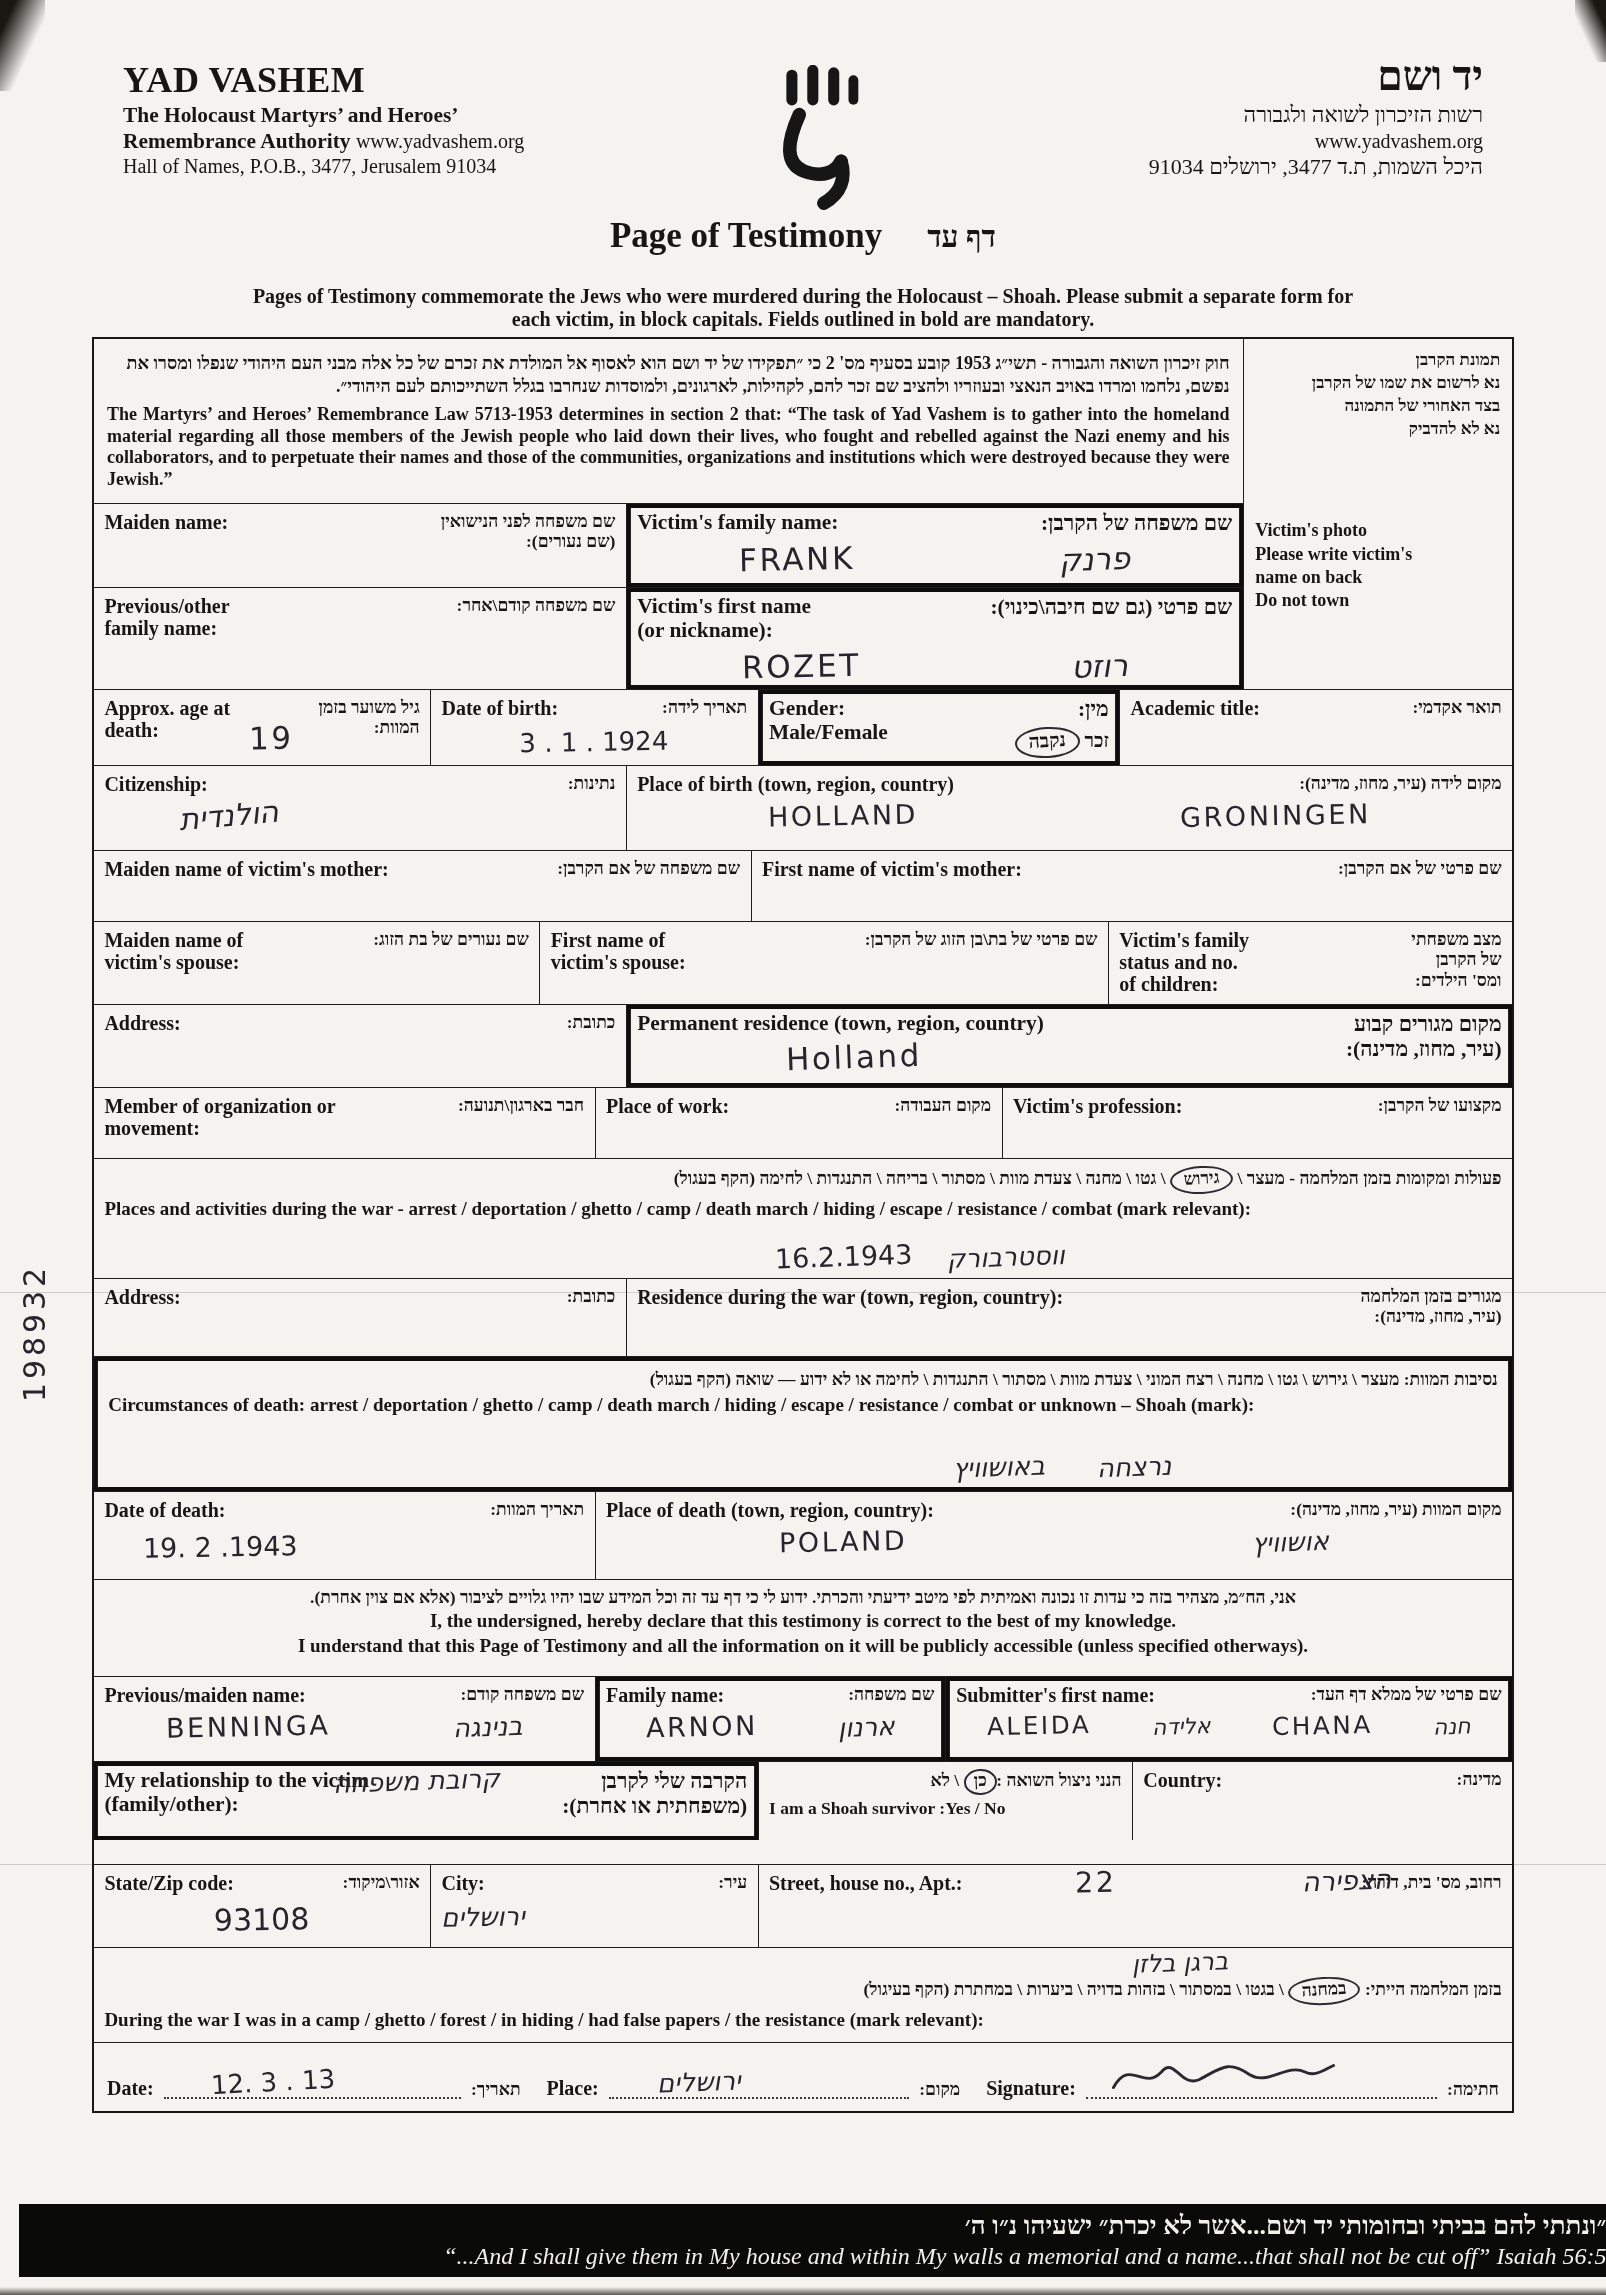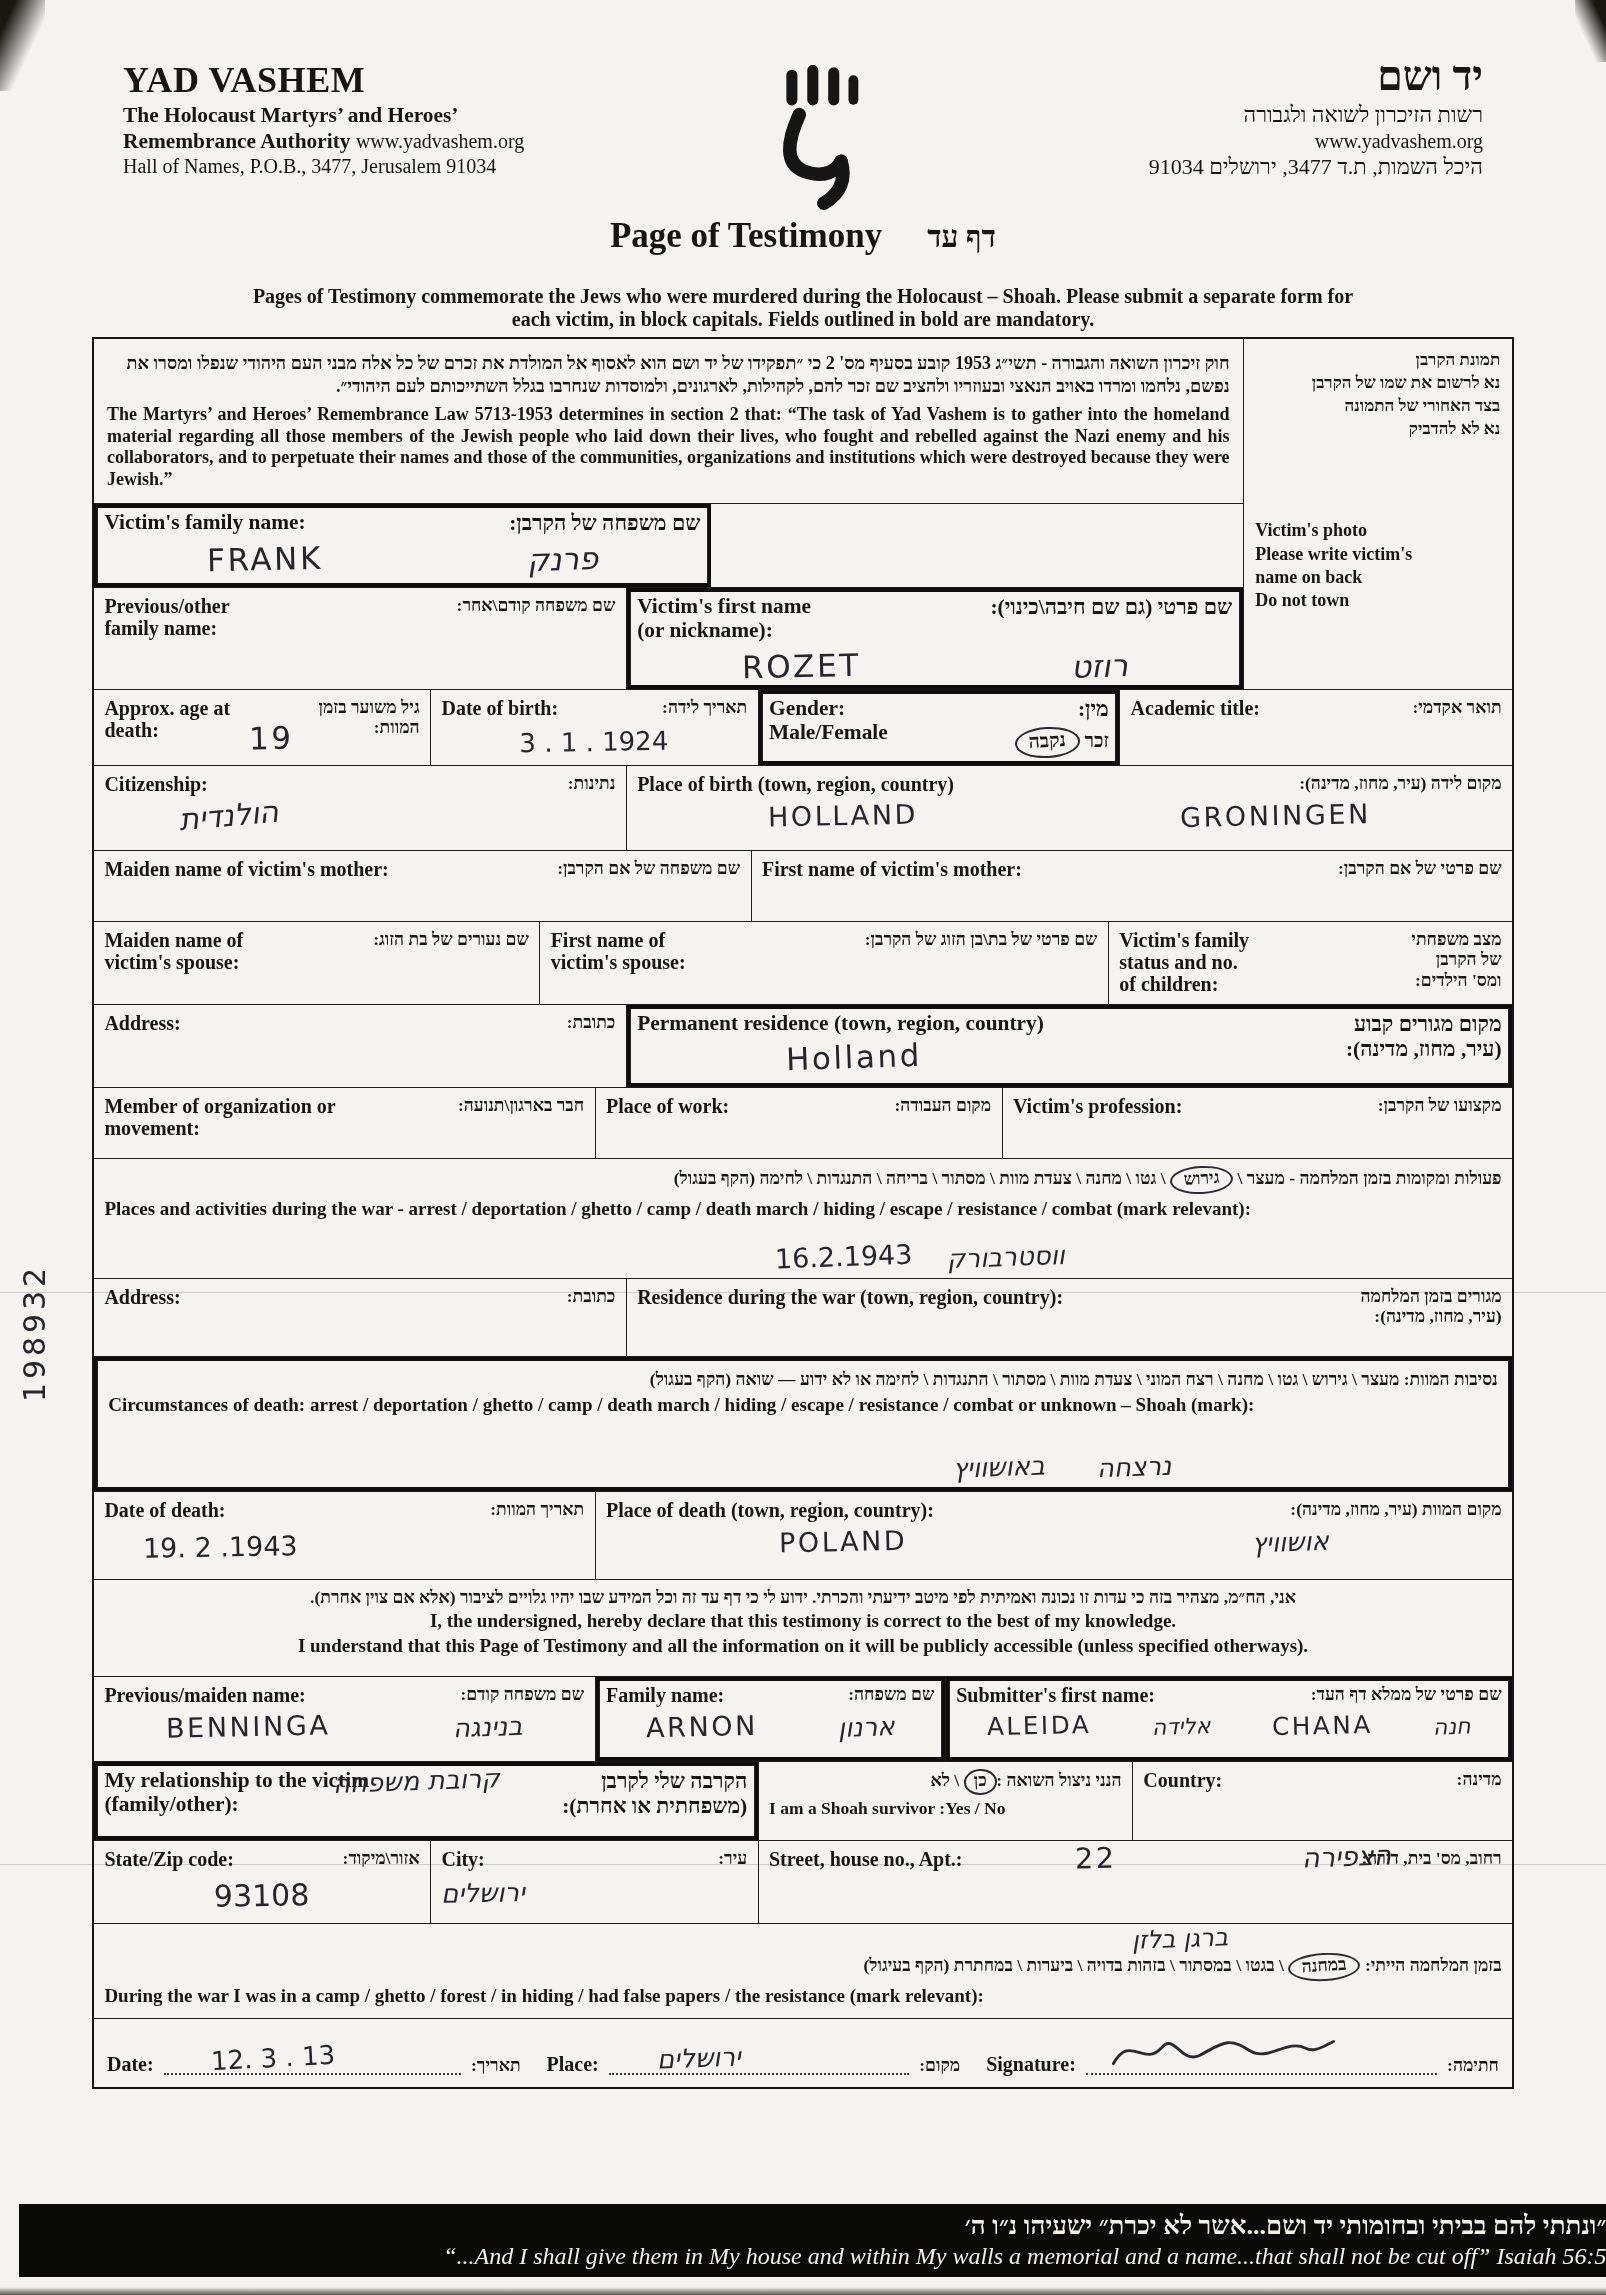--- a/index.html
+++ b/index.html
@@ -147,20 +147,29 @@
 
   <div class="form">
 
     <div class="sec-top row first" style="border-top:none;">
       <div class="top-left">
         <div class="law-row">
           <p class="law-he">חוק זיכרון השואה והגבורה - תשי״ג 1953 קובע בסעיף מס' 2 כי ״תפקידו של יד ושם הוא לאסוף אל המולדת את זכרם של כל אלה מבני העם היהודי שנפלו ומסרו את נפשם, נלחמו ומרדו באויב הנאצי ובעוזריו ולהציב שם זכר להם, לקהילות, לארגונים, ולמוסדות שנחרבו בגלל השתייכותם לעם היהודי״.</p>
           <p class="law-en">The Martyrs’ and Heroes’ Remembrance Law 5713-1953 determines in section 2 that: “The task of Yad Vashem is to gather into the homeland material regarding all those members of the Jewish people who laid down their lives, who fought and rebelled against the Nazi enemy and his collaborators, and to perpetuate their names and those of the communities, organizations and institutions which were destroyed because they were Jewish.”</p>
         </div>
         <div class="subrow" style="min-height:83px;">
+          <div class="cell w463">
+            <div class="head">
+              <div class="en-label">Maiden name:</div>
+              <div class="he-label">
+                <div>שם משפחה לפני הנישואין</div>
+                <div>(שם נעורים):</div>
+              </div>
+            </div>
+          </div>
           <div class="cell w537 bold-cell">
             <div class="head">
               <div class="en-label big">Victim's family name:</div>
               <div class="he-label big">שם משפחה של הקרבן:</div>
             </div>
             <div class="valline">
               <span class="hand hand-caps v-big">FRANK</span>
               <span class="hand hand-he v-big">פרנק</span>
             </div>
           </div>
@@ -490,21 +499,21 @@
         <div class="en-line" style="font-size:17.5px;">I am a Shoah survivor :Yes / No</div>
       </div>
       <div class="cell w268">
         <div class="head">
           <div class="en-label">Country:</div>
           <div class="he-label">מדינה:</div>
         </div>
       </div>
     </div>
 
-    <div class="row" style="min-height:83px;">
+    <div class="row" style="min-height:83px;margin-top:24px;">
       <div class="cell w237">
         <div class="head">
           <div class="en-label">State/Zip code:</div>
           <div class="he-label">אזור\מיקוד:</div>
         </div>
         <div class="hand center-val" style="font-size:30px;">93108</div>
       </div>
       <div class="cell w231">
         <div class="head">
           <div class="en-label">City:</div>

